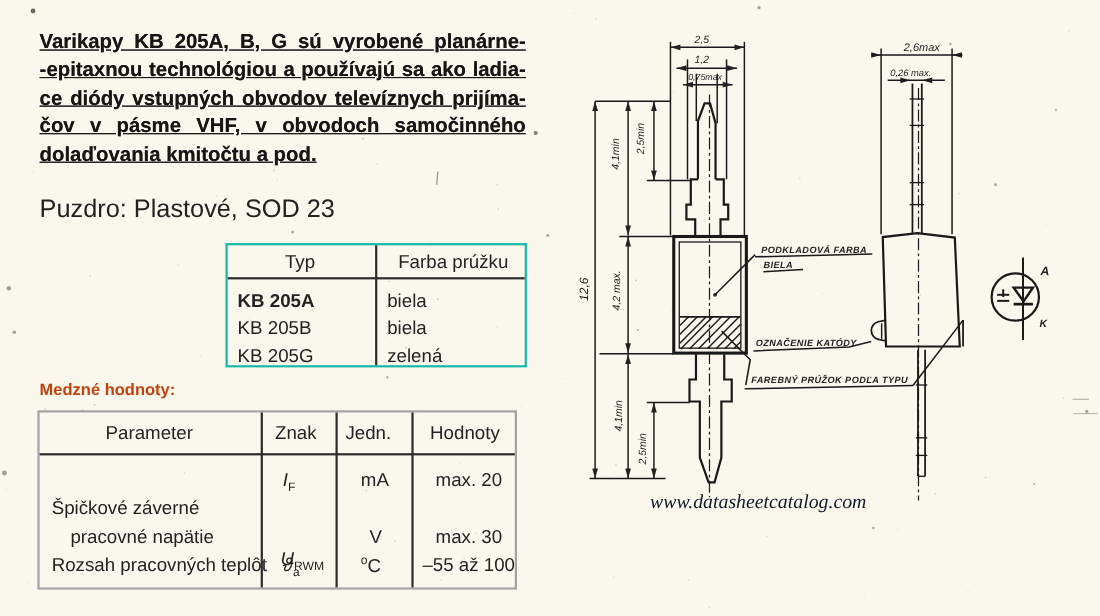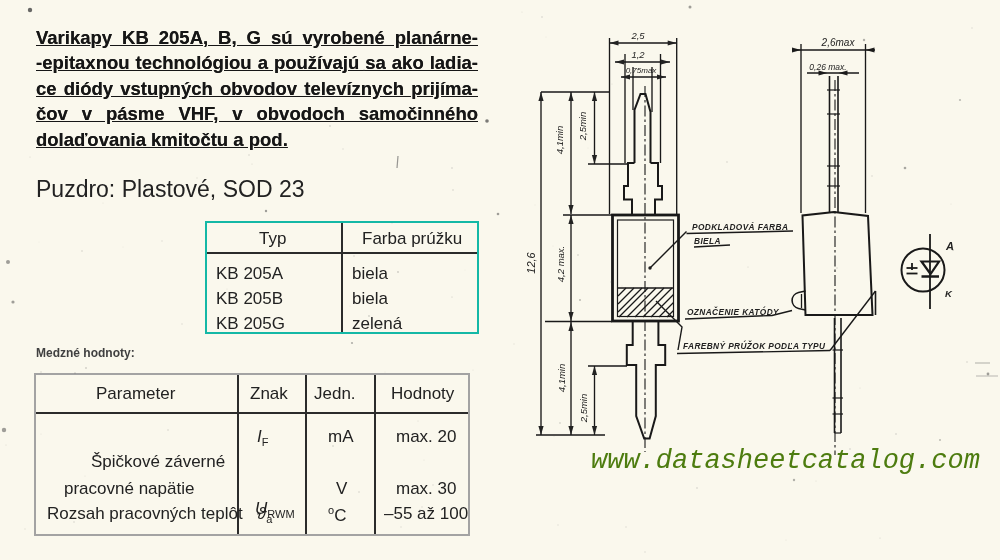--- a/index.html
+++ b/index.html
@@ -3,61 +3,61 @@
 html,body{margin:0;padding:0;}
 body{width:1000px;height:560px;position:relative;background:#faf8ed;font-family:"Liberation Sans",sans-serif;color:#1c1c1c;overflow:hidden;}
 .abs{position:absolute;}
 #intro{left:36px;top:25px;width:442px;font-weight:bold;font-size:18.5px;line-height:25.4px;color:#161616;text-shadow:0 0 0.5px rgba(20,20,20,.8);text-decoration:underline;}
 #intro .j{text-align:justify;text-align-last:justify;}
 #puzdro{left:36px;top:176px;font-size:23px;color:#222;}
 #t1{left:205px;top:221px;width:270px;height:109px;border:2px solid #14b8a6;}
 #t1 .vd{position:absolute;left:134px;top:0;bottom:0;width:2px;background:#2b2b2b;}
 #t1 .hd{position:absolute;left:0;right:0;top:29px;height:2px;background:#2b2b2b;}
 .cell{position:absolute;font-size:17px;color:#222;white-space:nowrap;}
-#medzne{left:36px;top:346px;font-weight:bold;font-size:12px;color:#404040;}
+#medzne{left:36px;top:346px;font-weight:bold;font-size:15px;color:#c2410c;}
 #t2{left:34px;top:373px;width:432px;height:159px;border:2px solid #a3a3a3;}
 #t2 .vd{position:absolute;top:0;bottom:0;width:2px;background:#2b2b2b;}
 #t2 .hd{position:absolute;left:0;right:0;top:37px;height:2px;background:#2b2b2b;}
 sub{font-size:11px;}
-#dsc{left:591px;top:446px;font-family:Liberation Mono, monospace;font-style:italic;font-size:27px;color:#4d7c0f;}
+#dsc{left:591px;top:446px;font-family:Liberation Serif, serif;font-style:italic;font-size:18px;color:#0f172a;}
 </style></head><body>
 <div class="abs" id="intro">
 <div class="j">Varikapy KB&nbsp;205A, B, G sú vyrobené planárne-</div>
 <div class="j">-epitaxnou technológiou a používajú sa ako ladia-</div>
 <div class="j">ce diódy vstupných obvodov televíznych prijíma-</div>
 <div class="j">čov v pásme VHF, v obvodoch samočinného</div>
 <div>dolaďovania kmitočtu a pod.</div>
 </div>
 <div class="abs" id="puzdro">Puzdro: Plastové, SOD 23</div>
 <div class="abs" id="t1">
 <div class="vd"></div>
     <div class="hd"></div>
 <div class="cell" style="left:52px;top:6px;">Typ</div>
 <div class="cell" style="left:155px;top:6px;">Farba prúžku</div>
-<div class="cell" style="left:9px;top:41px;">KB 205A</div>
+<div class="cell" style="left:9px;top:41px;font-weight:bold;">KB 205A</div>
 <div class="cell" style="left:145px;top:41px;">biela</div>
 <div class="cell" style="left:9px;top:66px;">KB 205B</div>
 <div class="cell" style="left:145px;top:66px;">biela</div>
 <div class="cell" style="left:9px;top:91px;">KB 205G</div>
 <div class="cell" style="left:145px;top:91px;">zelená</div>
 </div>
 <div class="abs" id="medzne">Medzné hodnoty:</div>
 <div class="abs" id="t2">
 <div class="vd" style="left:201px;"></div>
 <div class="vd" style="left:269px;"></div>
 <div class="vd" style="left:338px;"></div>
 <div class="hd"></div>
 <div class="cell" style="left:60px;top:9px;">Parameter</div>
 <div class="cell" style="left:214px;top:9px;">Znak</div>
 <div class="cell" style="left:278px;top:9px;">Jedn.</div>
 <div class="cell" style="left:355px;top:9px;">Hodnoty</div>
 <div class="cell" style="left:221px;top:52px;font-style:italic;">I<sub style="font-style:normal;">F</sub></div>
 <div class="cell" style="left:292px;top:52px;">mA</div>
 <div class="cell" style="left:360px;top:52px;">max. 20</div>
-<div class="cell" style="left:11px;top:77px;margin-left:44px;">Špičkové záverné</div>
+<div class="cell" style="left:11px;top:77px;">Špičkové záverné</div>
 <div class="cell" style="left:28px;top:104px;">pracovné napätie</div>
 <div class="cell" style="left:219px;top:104px;font-style:italic;margin-top:20px;">U<sub style="font-style:normal;">RWM</sub></div>
 <div class="cell" style="left:300px;top:104px;">V</div>
 <div class="cell" style="left:360px;top:104px;">max. 30</div>
 <div class="cell" style="left:11px;top:129px;">Rozsah pracovných teplôt</div>
 <div class="cell" style="left:221px;top:129px;font-style:italic;">ϑ<sub style="font-style:normal;">a</sub></div>
 <div class="cell" style="left:292px;top:129px;"><sup style="font-size:11px;">o</sup>C</div>
 <div class="cell" style="left:348px;top:129px;">–55 až 100</div>
 </div>
 <div class="abs" id="dsc">www.datasheetcatalog.com</div>

